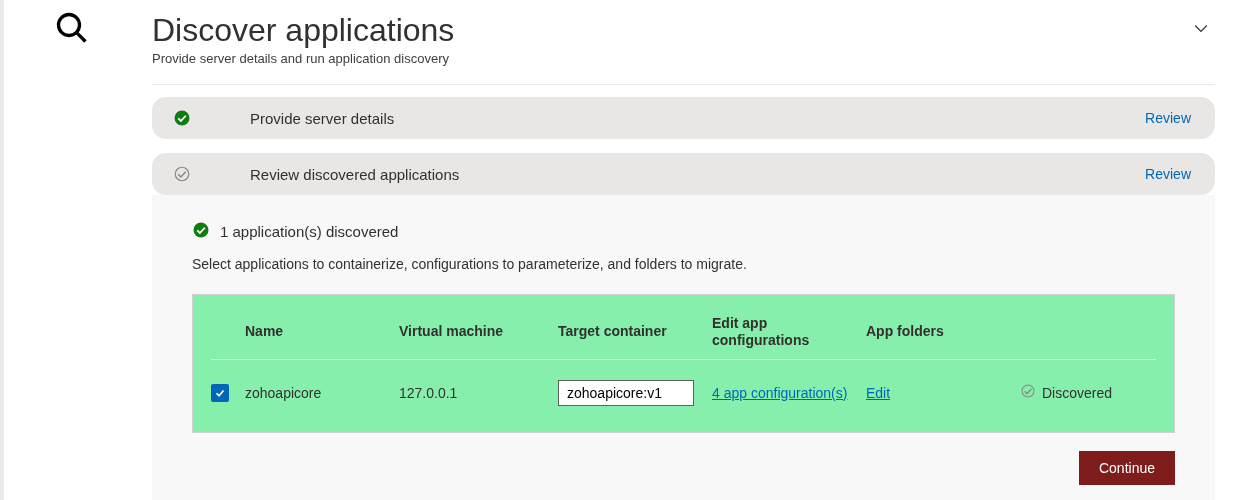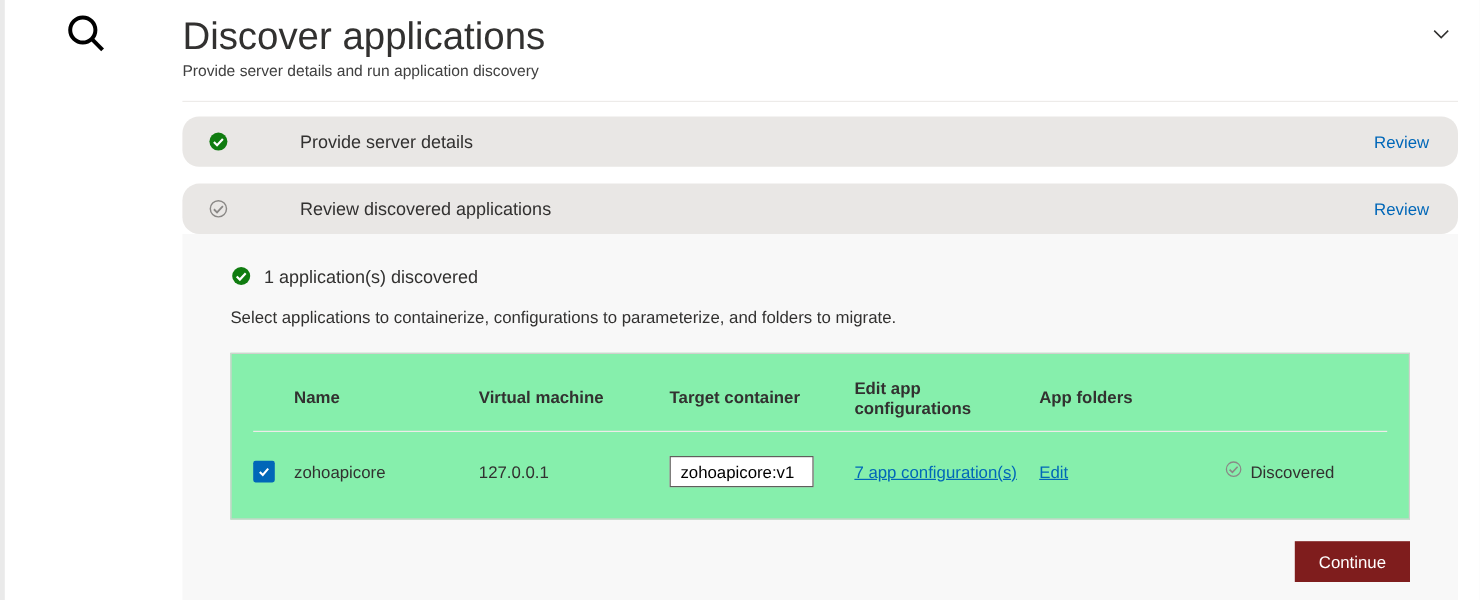--- a/index.html
+++ b/index.html
@@ -125,21 +125,21 @@
     border-radius: 2px;
     display: inline-flex;
     align-items: center;
     justify-content: center;
     cursor: pointer;
   }
   .target-input {
     border: 1px solid #605e5c;
     padding: 4px 8px;
     font-size: 14px;
-    width: 120px;
+    width: 136px;
     font-family: inherit;
   }
   .link {
     color: #0067b8;
     text-decoration: underline;
     cursor: pointer;
     font-size: 14px;
   }
   .status-cell {
     display: flex;
@@ -241,21 +241,21 @@
               <polyline points="5 12.5 10 17.5 19 7"></polyline>
             </svg>
           </span>
         </div>
         <div>zohoapicore</div>
         <div>127.0.0.1</div>
         <div>
           <input class="target-input" value="zohoapicore:v1" style="">
         </div>
         <div>
-          <span class="link">7 app configuration(s)</span>
+          <span class="link">4 app configuration(s)</span>
         </div>
         <div>
           <span class="link">Edit</span>
         </div>
         <div class="status-cell">
           <span>
             <svg width="16" height="16" viewBox="0 0 24 24">
               <circle cx="12" cy="12" r="9" fill="none" stroke="#8a8886" stroke-width="1.6"></circle>
               <polyline points="7 12.5 10.5 16 17 9" fill="none" stroke="#8a8886" stroke-width="2"></polyline>
             </svg>

